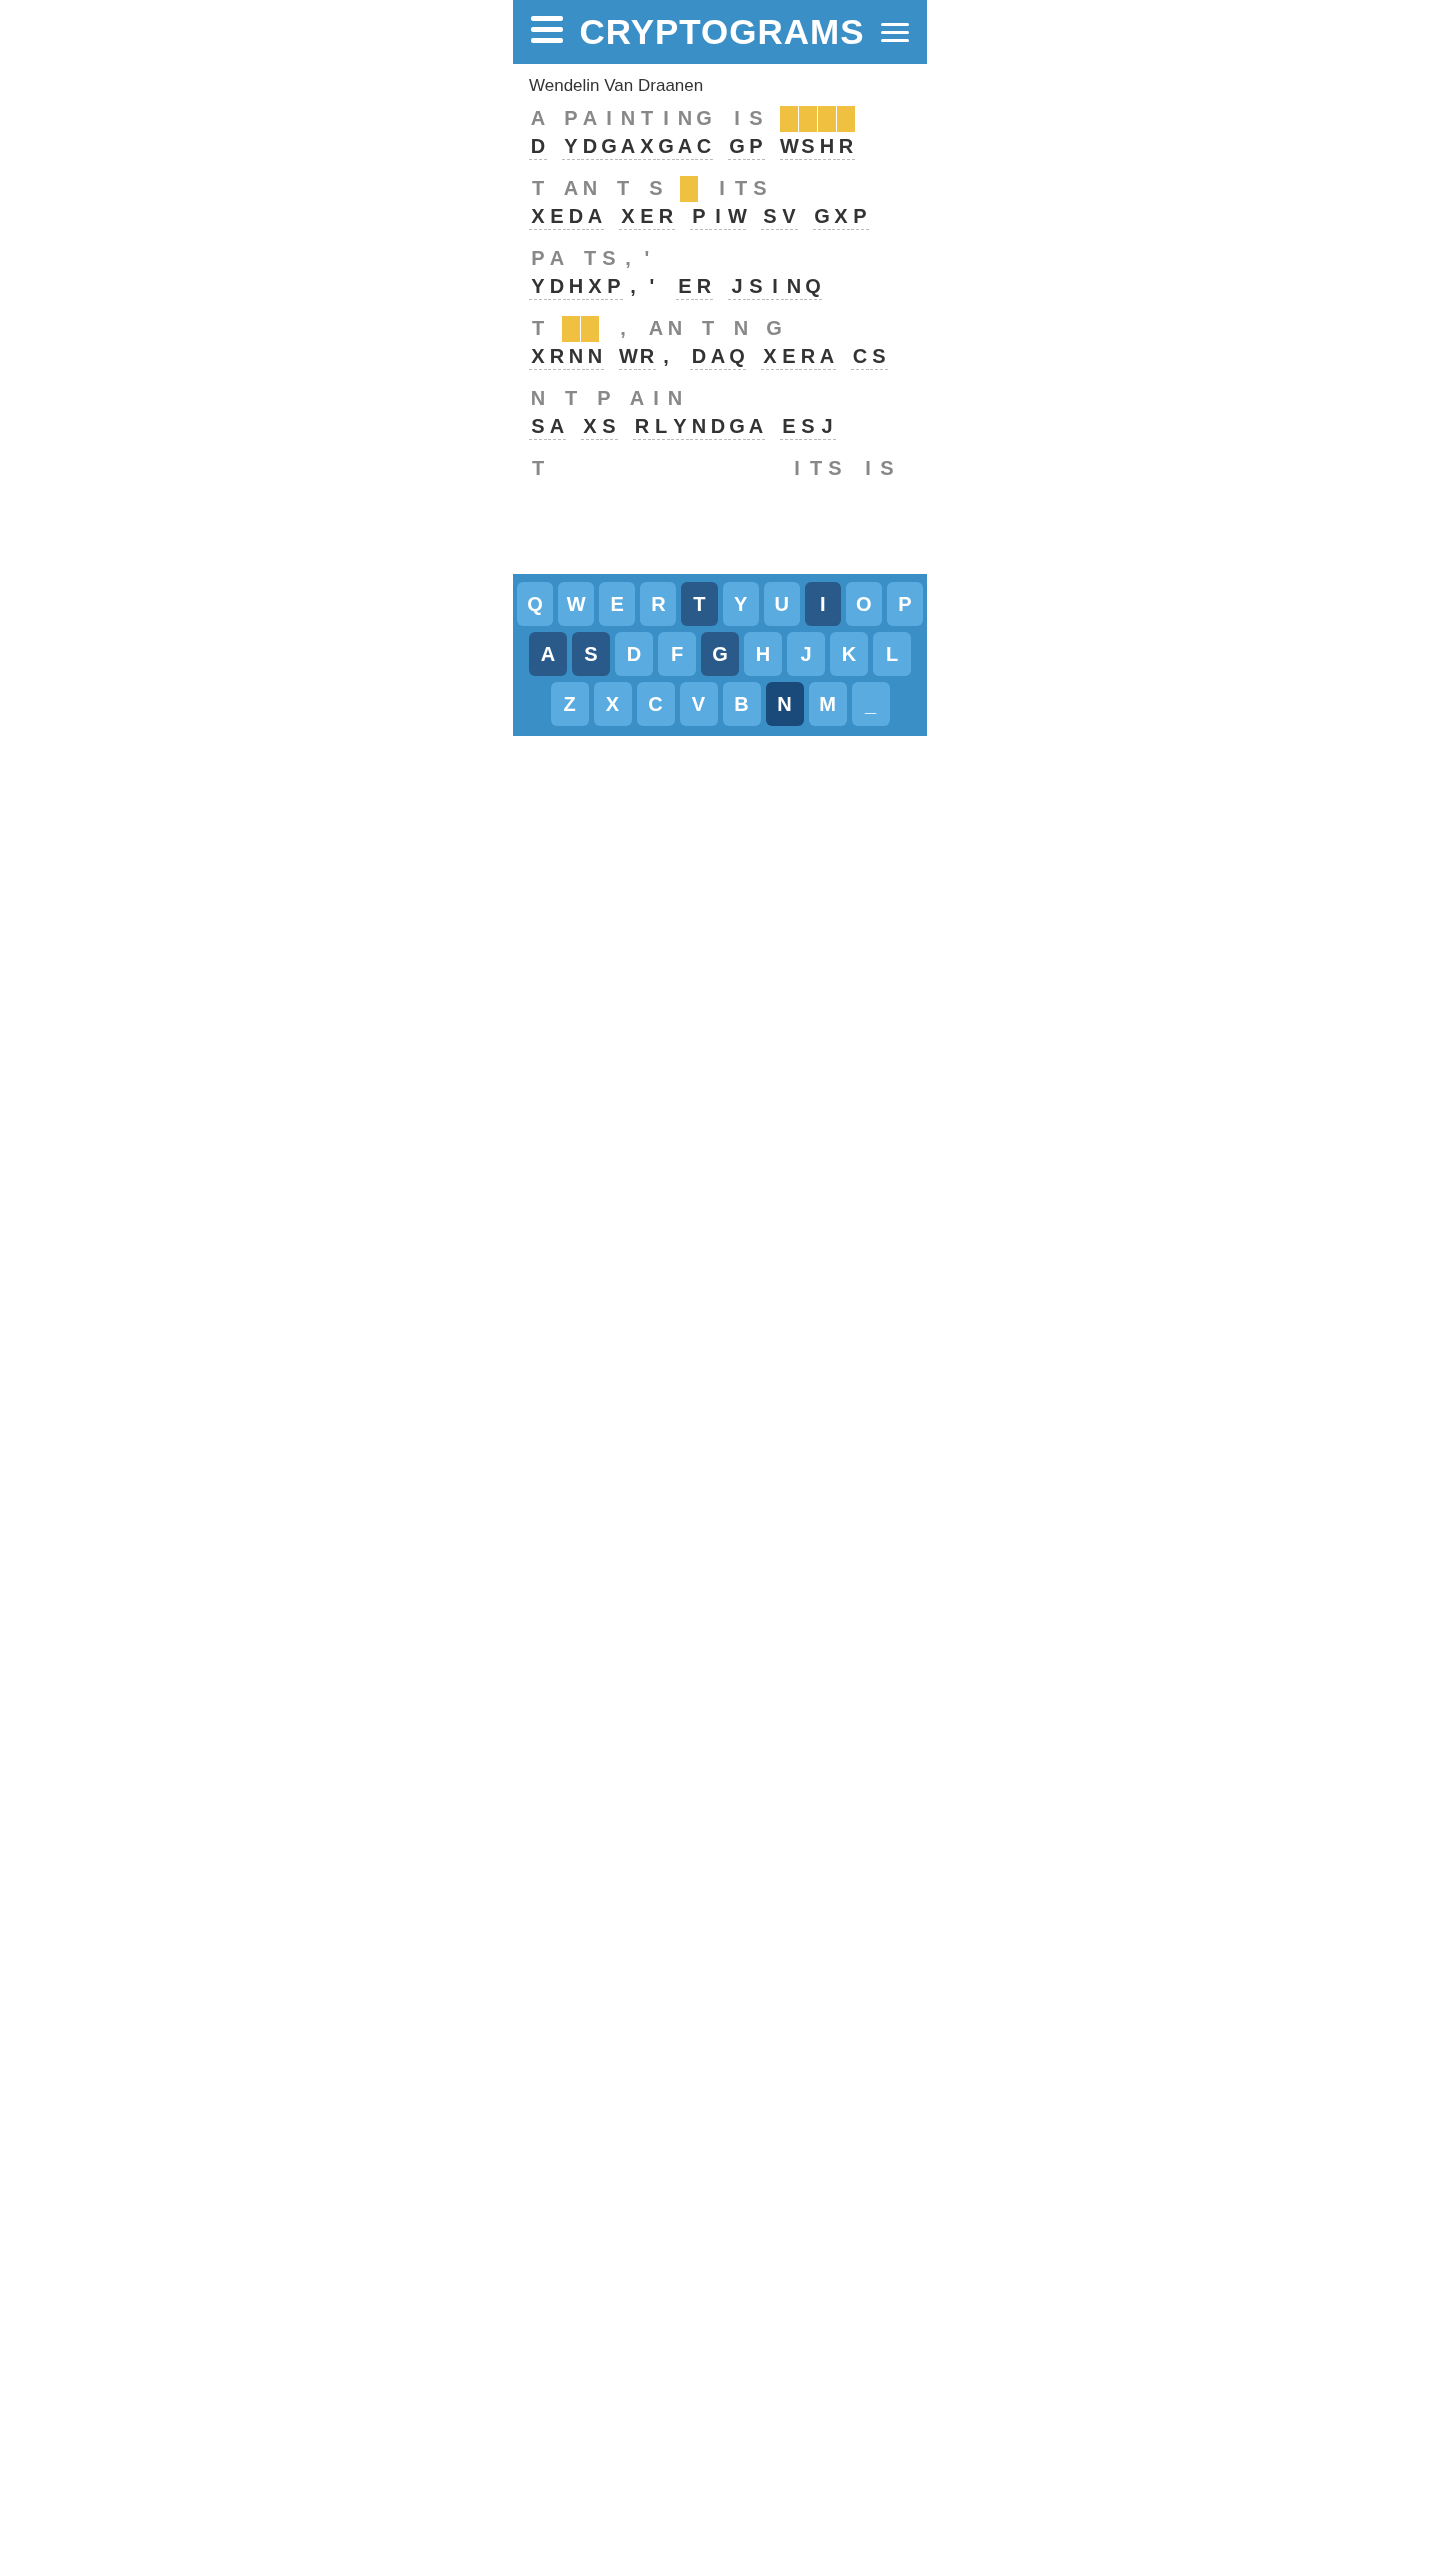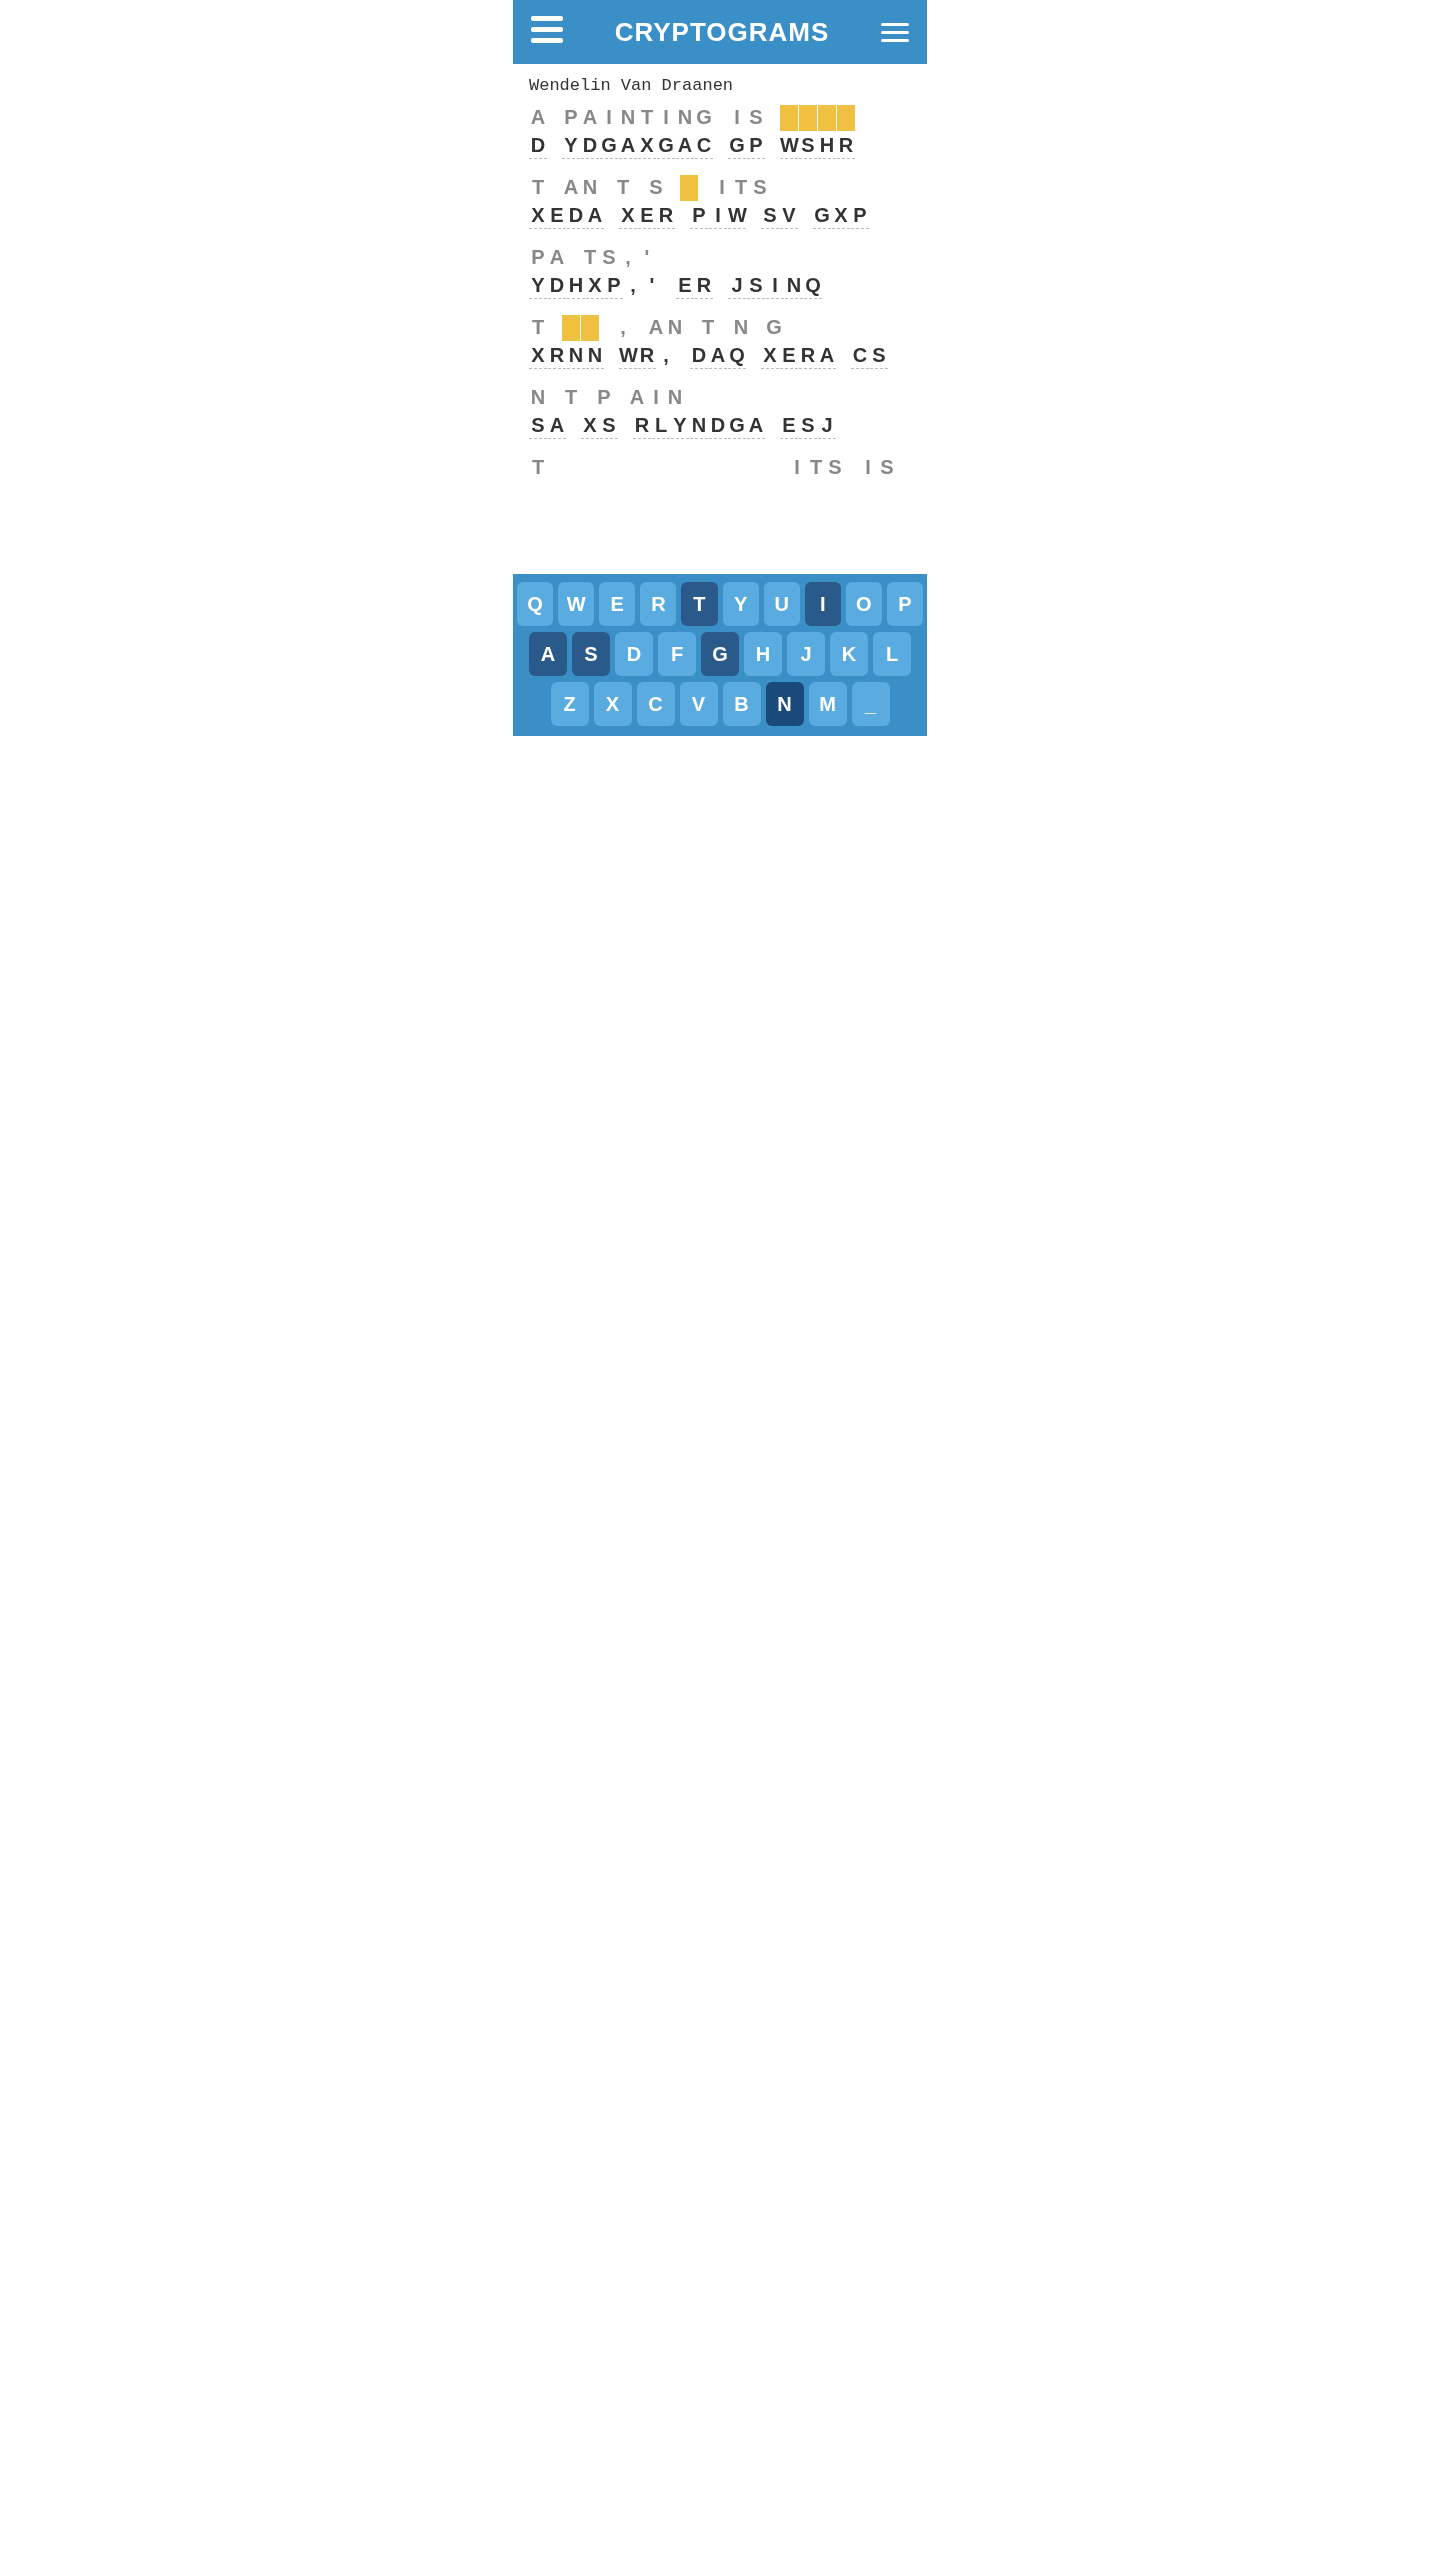--- a/index.html
+++ b/index.html
@@ -22,21 +22,21 @@
       display: flex;
       align-items: center;
       justify-content: space-between;
       padding: 12px 18px;
       height: 64px;
       flex-shrink: 0;
     }
 
     .header-title {
       color: #fff;
-      font-size: 26px;
+      font-size: 35px;
       font-weight: bold;
       letter-spacing: 1px;
       text-transform: uppercase;
       font-variant: small-caps;
     }
 
     .header-icon {
       color: #fff;
       font-size: 26px;
       line-height: 1;
@@ -62,21 +62,20 @@
       padding: 12px 16px 8px 16px;
       overflow-y: auto;
       background: #fff;
     }
 
     .author {
       font-size: 17px;
       color: #333;
       margin-bottom: 10px;
       font-weight: normal;
-      font-family: Liberation Mono, monospace;
     }
 
     
     .keyboard {
       background: #3a8fc7;
       padding: 8px 4px 10px 4px;
       flex-shrink: 0;
     }
 
     .kb-row {

